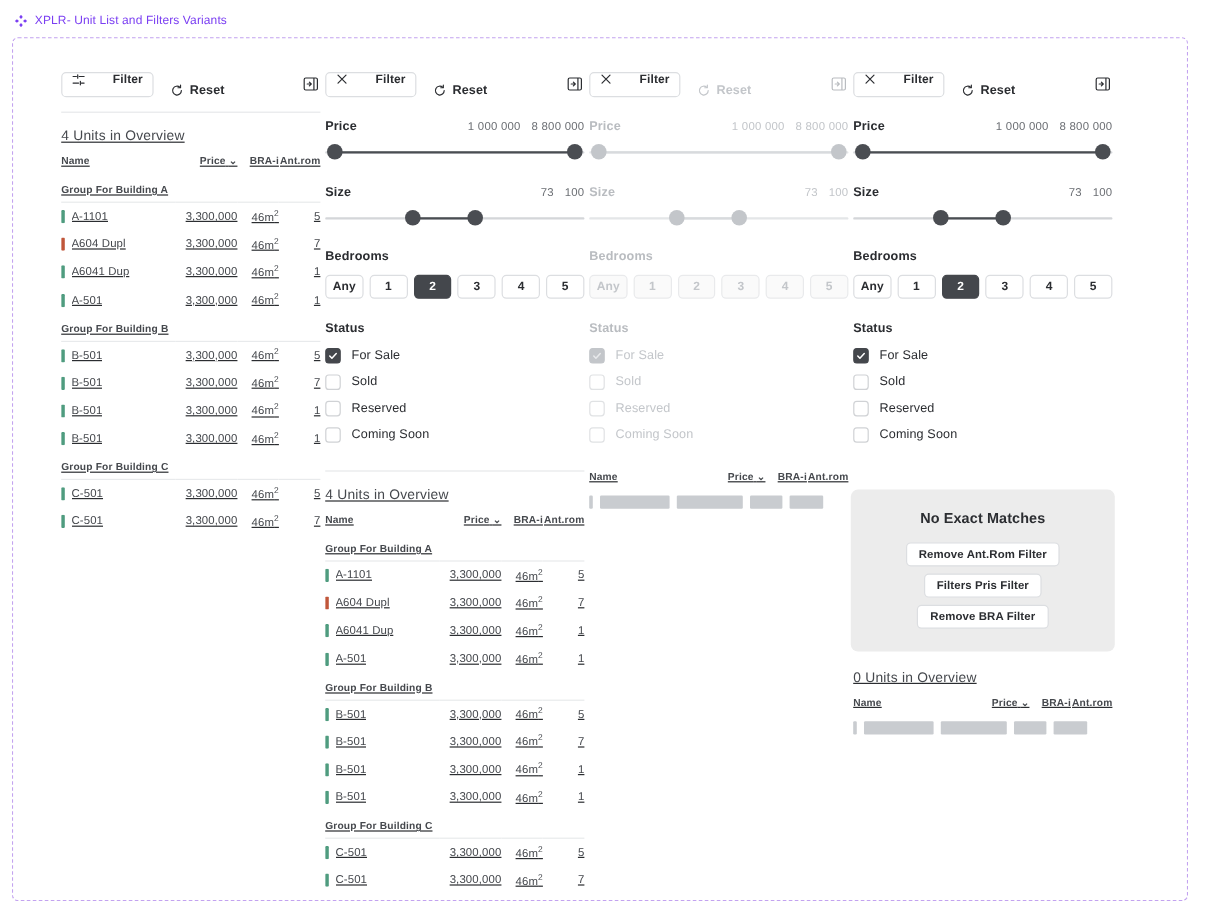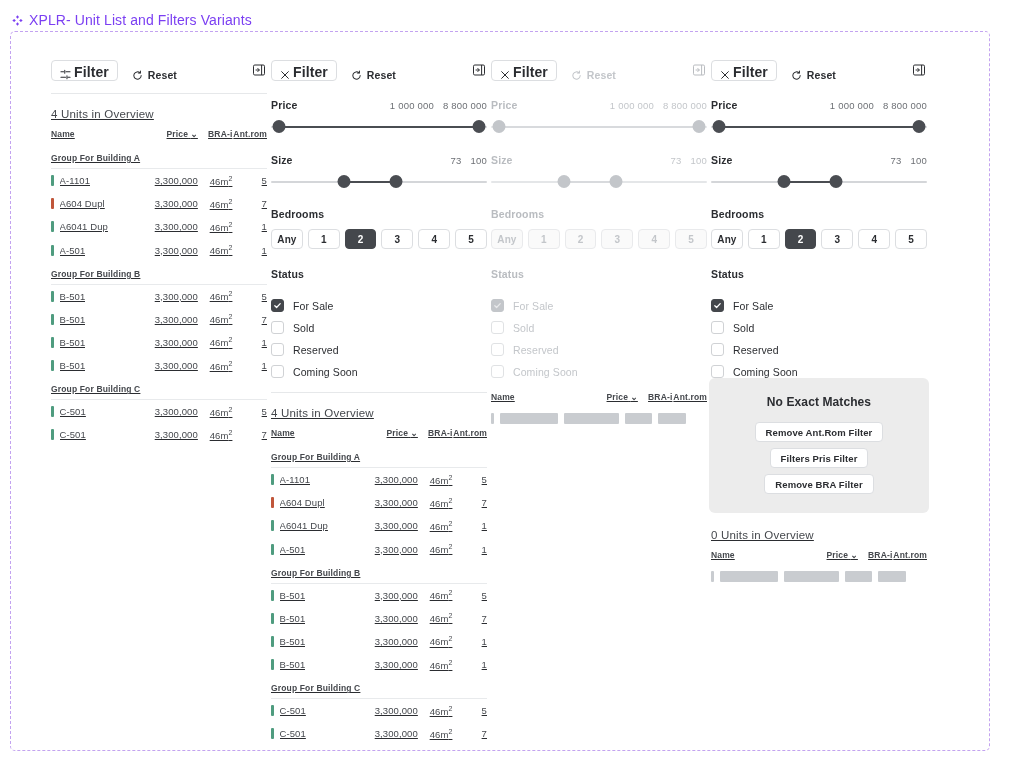--- a/index.html
+++ b/index.html
@@ -10,21 +10,21 @@
     color:#2b2d31;
     -webkit-font-smoothing:antialiased;
     position:relative;
     overflow:hidden;
   }
 
   
   .frame-title{
     position:absolute; left:12px; top:12px;
     display:flex; align-items:center; gap:6px;
-    font-size:14px; color:#7b3ff2; font-weight:400; letter-spacing:.1px;
+    font-size:10px; color:#7b3ff2; font-weight:400; letter-spacing:.1px;
     white-space:nowrap;
     text-align:right;
   }
   .diamond-icon{ width:11px; height:11px; display:block; }
 
   
   .canvas{
     position:absolute; left:10px; top:31px;
     width:980px; height:720px;
     border:1.3px dashed #c3a3f0;
@@ -32,24 +32,24 @@
     background:#fff;
   }
 
   .cols{ position:absolute; left:38px; top:27px; display:flex; gap:0; }
   .col{ width:220px; }
   .col + .col{ margin-left:0; }
 
   
   .toolbar{ display:flex; align-items:center; height:22px; padding:0 2px; }
   .btn-filter{
-    display:inline-flex; align-items:flex-end; gap:3px;
+    display:inline-flex; align-items:flex-start; gap:23px;
     height:21px; padding:0 8px;
     border:1px solid #dcdee1; border-radius:4px; background:#fff;
-    font-size:14px; font-weight:700; color:#2b2d31; letter-spacing:.1px;
+    font-size:10px; font-weight:700; color:#2b2d31; letter-spacing:.1px;
   }
   .btn-reset{
     display:inline-flex; align-items:flex-end; gap:5px;
     height:21px; padding:0 7px; margin-left:7px;
     border:none; background:transparent;
     font-size:10.5px; font-weight:700; color:#2b2d31; letter-spacing:.1px;
   }
   .collapse-btn{ margin-left:auto; width:16px; height:16px; display:block; }
   .ico{ display:block; }
 
@@ -74,21 +74,21 @@
   .bedrooms{ display:flex; gap:5px; margin-top:9px; }
   .bed{
     flex:1; height:20px; border:1px solid #dcdee1; border-radius:4px; background:#fff;
     display:flex; align-items:center; justify-content:center;
     font-size:10px; font-weight:700; color:#2b2d31; letter-spacing:.1px;
   }
   .bed.sel{ background:#44474c; border-color:#44474c; color:#fff; }
 
   
   .status-list{ margin-top:10px; }
-  .chk-row{ display:flex; align-items:flex-end; gap:9px; height:22px; }
+  .chk-row{ display:flex; align-items:flex-start; gap:9px; height:22px; }
   .chk{ width:13px; height:13px; border:1.3px solid #d0d2d5; border-radius:3px;
         background:#fff; flex:none; display:flex; align-items:center; justify-content:center; }
   .chk.on{ background:#44474c; border-color:#44474c; }
   .chk-label{ font-size:10.5px; color:#2b2d31; letter-spacing:.1px; }
 
   
   .dis .frow-label, .dis .sec-title{ color:#b9bcc0; }
   .dis .frow-vals{ color:#c3c6ca; }
   .dis .fill{ background:#d8dadd; }
   .dis .knob{ background:#c3c6ca; }
@@ -119,21 +119,21 @@
   .sup{ font-size:7px; vertical-align:super; }
 
   
   .sk-row{ display:flex; align-items:center; gap:6px; margin-top:4px; }
   .sk-bar{ width:2.5px; height:11px; background:#c9ccd0; border-radius:1px; flex:none; }
   .sk{ height:11px; background:#c9ccd0; border-radius:1px; }
 
   
   .nem{
     background:#ececec; border-radius:6px; padding:17px 16px 19px 16px;
-    text-align:center; margin-top:0;
+    text-align:center; margin-top:30px;
   }
   .nem-title{ font-size:12px; font-weight:700; color:#2b2d31; letter-spacing:.1px; }
   .nem-body{ font-size:9.5px; color:#45484d; line-height:1.55; margin-top:8px; letter-spacing:.1px; }
   .nem-btns{ margin-top:13px; display:flex; flex-direction:column; align-items:center; gap:6px; }
   .nem-btn{
     background:#fff; border:1px solid #dcdee1; border-radius:4px;
     height:20px; padding:0 10px; display:inline-flex; align-items:center; justify-content:center;
     font-size:9.5px; font-weight:700; color:#2b2d31; letter-spacing:.1px; white-space:nowrap;
   }
 </style>

